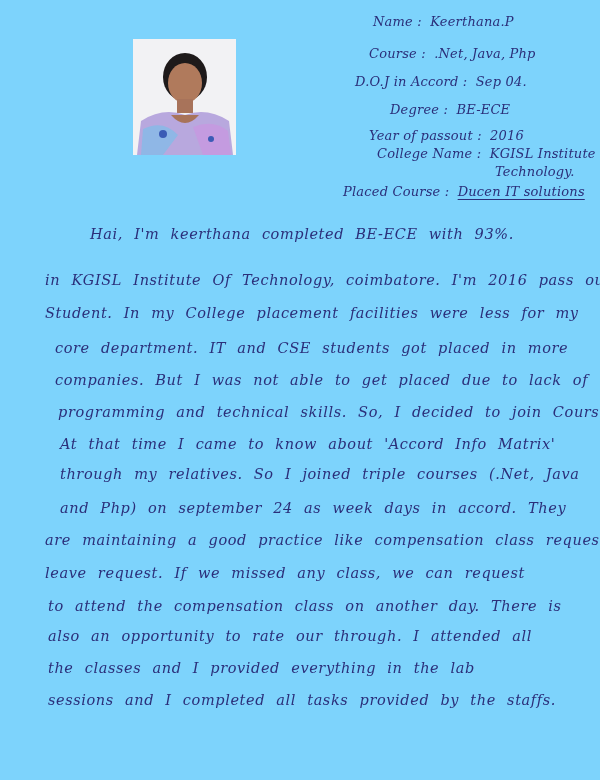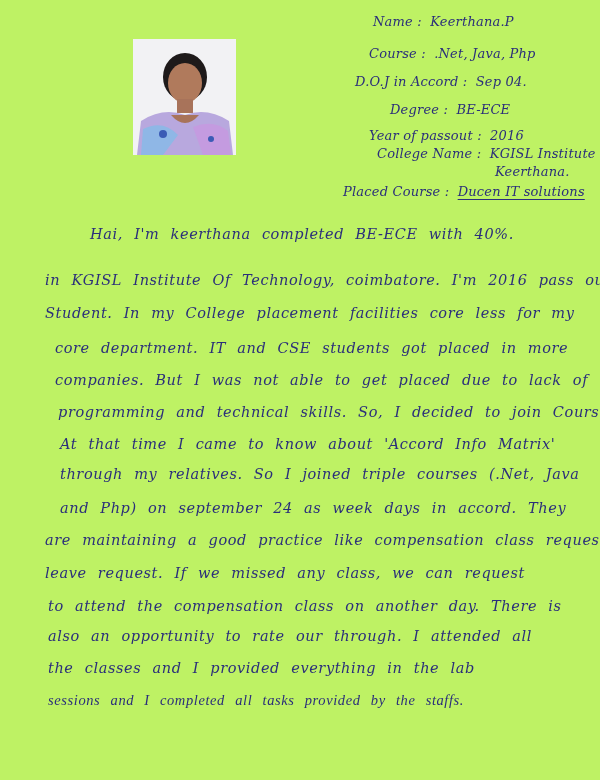--- a/index.html
+++ b/index.html
@@ -1,20 +1,20 @@
 <!DOCTYPE html>
 <html><head>
   <meta charset="utf-8">
   <style>
     html, body { margin: 0; padding: 0; }
     body {
       width: 600px; height: 780px; background: #ffffff; position: relative; overflow: hidden;
       font-family: "DejaVu Serif", serif; color: #2b2f7a;
     }
-    .page { position: absolute; inset: 0; background: #bef264; }
+    .page { position: absolute; inset: 0; background: #7dd3fc; }
     .photo {
       position: absolute; left: 133px; top: 39px; width: 103px; height: 116px;
       background: #f4f4f6; overflow: hidden;
     }
     .photo svg { display: block; width: 100%; height: 100%; }
     .details {
       position: absolute; left: 355px; top: 8px; width: 245px;
       font-style: italic; font-size: 13px; letter-spacing: 0.2px;
     }
     .detail-row { position: absolute; white-space: nowrap; }
@@ -65,38 +65,38 @@
     </div>
     <div class="detail-row" style="left:14px;top:120px;">
       <span class="k">Year of passout :</span>
       <span>2016</span>
     </div>
     <div class="detail-row" style="left:2px;top:138px;margin-left:20px;">
       <span class="k">College Name :</span>
       <span>KGISL Institute Of</span>
     </div>
     <div class="detail-row" style="left:140px;top:156px;">
-      <span>Keerthana.</span>
+      <span>Technology.</span>
     </div>
     <div class="detail-row" style="left:-12px;top:176px;">
       <span class="k">Placed Course :</span>
       <span class="underline">Ducen IT solutions</span>
     </div>
   </div>
 
   <div class="letter">
-    <div class="line" style="left:90px;top:226px;">Hai, I'm keerthana completed  BE-ECE  with 40%.</div>
+    <div class="line" style="left:90px;top:226px;">Hai, I'm keerthana completed  BE-ECE  with 93%.</div>
     <div class="line" style="left:45px;top:272px;">in  KGISL  Institute Of Technology, coimbatore. I'm 2016 pass out.</div>
-    <div class="line" style="left:45px;top:305px;">Student. In my College placement facilities core less for my</div>
+    <div class="line" style="left:45px;top:305px;">Student. In my College placement facilities were less for my</div>
     <div class="line" style="left:55px;top:340px;">core department. IT and CSE students got placed in more</div>
     <div class="line" style="left:55px;top:372px;">companies. But I was not able to get placed due to lack of</div>
     <div class="line" style="left:58px;top:404px;">programming and technical skills. So, I decided to join Course.</div>
     <div class="line" style="left:60px;top:436px;">At that time I came to know about 'Accord Info Matrix'</div>
     <div class="line" style="left:60px;top:466px;">through my relatives. So I joined triple courses (.Net, Java</div>
     <div class="line" style="left:60px;top:500px;">and Php) on september 24 as week days in accord. They</div>
     <div class="line" style="left:45px;top:532px;">are maintaining a good practice like compensation class request,</div>
     <div class="line" style="left:45px;top:565px;">leave request. If we missed any class, we can request</div>
     <div class="line" style="left:48px;top:598px;">to attend the compensation class on another day. There is</div>
     <div class="line" style="left:48px;top:628px;">also an opportunity to rate our through. I attended all</div>
     <div class="line" style="left:48px;top:660px;">the classes and I provided everything in the lab</div>
-    <div class="line" style="left:48px;top:692px;font-family:Liberation Serif, serif;">sessions and I completed all tasks provided by the staffs.</div>
+    <div class="line" style="left:48px;top:692px;">sessions and I completed all tasks provided by the staffs.</div>
   </div>
 </div>
 
 </body></html>

